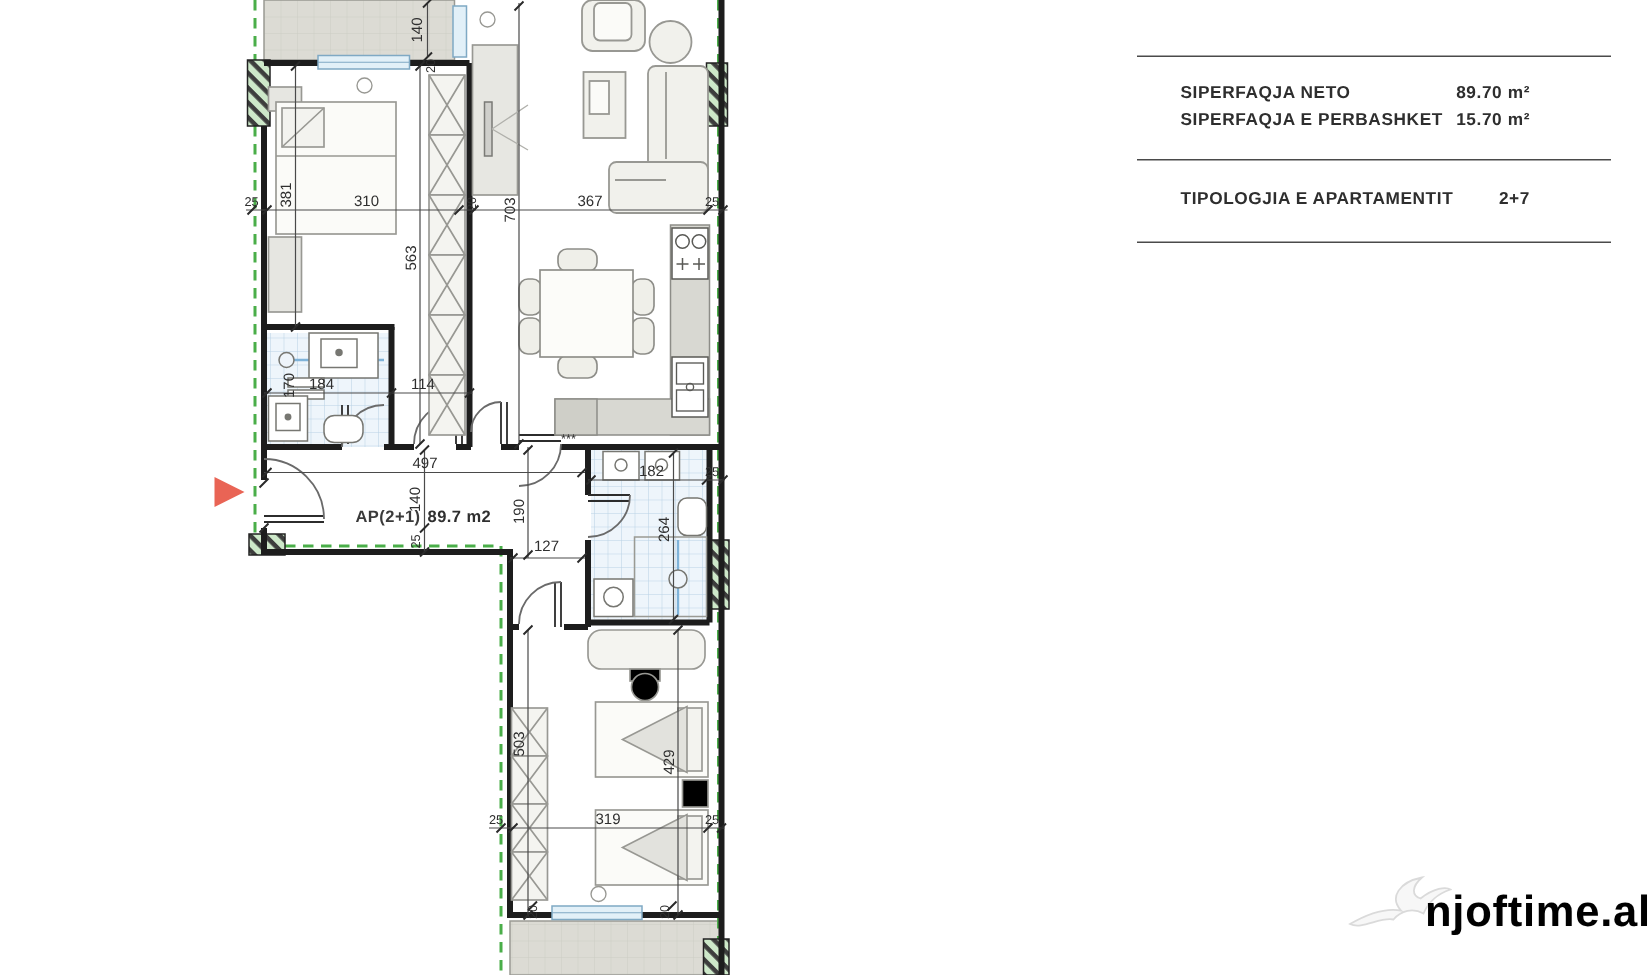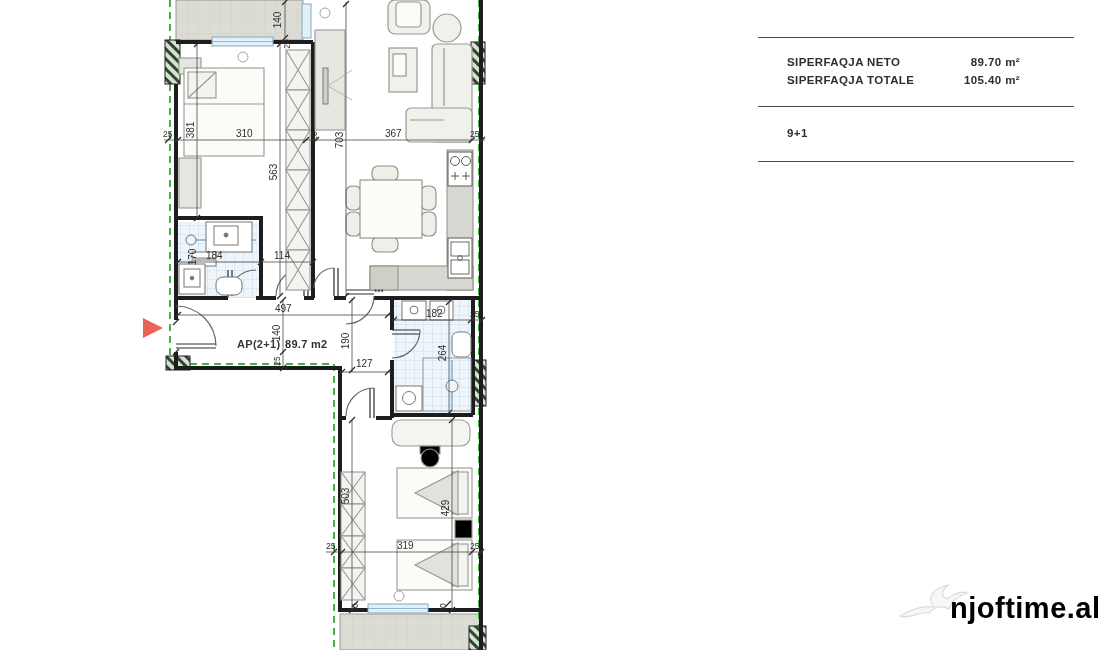--- a/index.html
+++ b/index.html
@@ -293,28 +293,29 @@
 </div>
 
 <div class="panel">
   <div class="sep"></div>
   <div class="panel-block">
     <div class="prow">
       <span class="plabel">SIPERFAQJA NETO</span>
       <span class="pvalue">89.70 m²</span>
     </div>
     <div class="prow">
-      <span class="plabel">SIPERFAQJA TOTALE</span>
-      <span class="pvalue">105.40 m²</span>
+      <span class="plabel">SIPERFAQJA E PERBASHKET</span>
+      <span class="pvalue">15.70 m²</span>
     </div>
   </div>
   <div class="sep"></div>
   <div class="panel-block typ">
     <div class="prow">
-      <span class="pvalue">9+1</span>
+      <span class="plabel">TIPOLOGJIA E APARTAMENTIT</span>
+      <span class="pvalue">2+7</span>
     </div>
   </div>
   <div class="sep"></div>
 </div>
 
 <div class="watermark">
   <svg class="wm-bird" width="70" height="48" viewBox="0 0 70 48">
     <path d="M2 34 C14 27 25 23 36 25 C28 16 35 6 50 3 C43 9 43 15 49 17 C58 10 66 9 69 11 C60 14 54 20 51 27 C44 23 36 25 31 31 C22 29 10 38 2 34 Z" fill="#f7f7f7" stroke="#dadada" stroke-width="1.2"></path>
   </svg>
   <div class="wm-text">njoftime.al</div>

